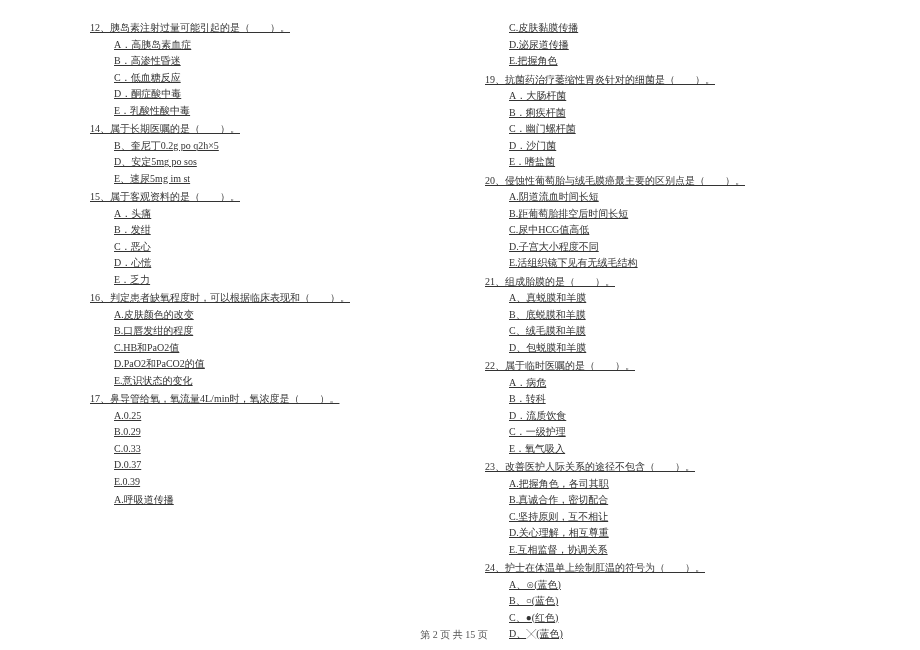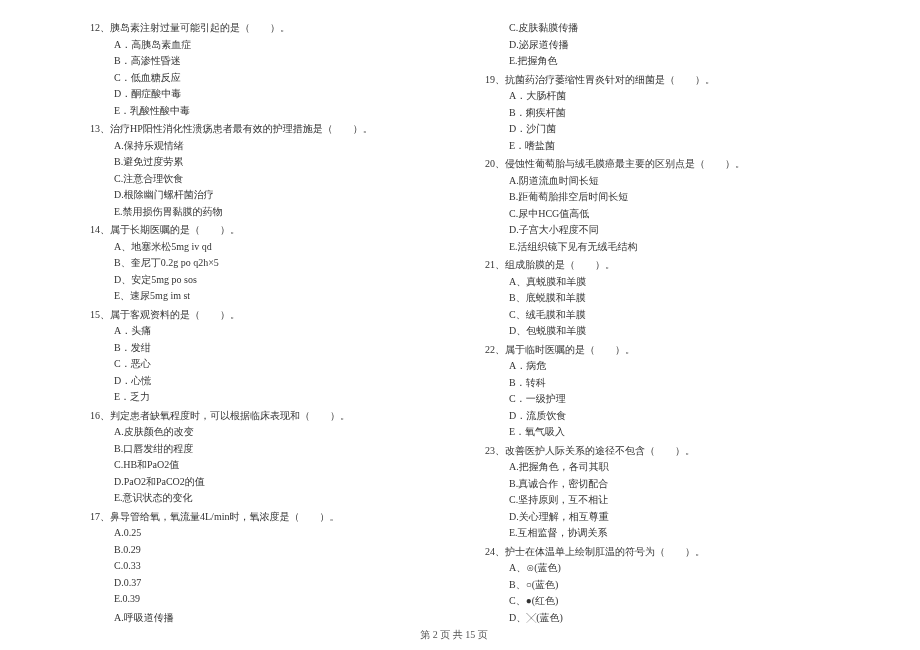--- a/index.html
+++ b/index.html
@@ -21,20 +21,21 @@
       display: flex;
       gap: 50px;
       padding: 0 90px;
     }
     .column {
       flex: 1;
       line-height: 1.65;
     }
     .question {
       margin-bottom: 2px;
+      text-decoration: underline;
     }
     .question-text {
       display: block;
     }
     .option {
       padding-left: 24px;
       display: block;
     }
     .footer {
       position: absolute;
@@ -53,30 +54,21 @@
   <div class="column">
     <div class="question">
       <span class="question-text">12、胰岛素注射过量可能引起的是（　　）。</span>
       <span class="option">A．高胰岛素血症</span>
       <span class="option">B．高渗性昏迷</span>
       <span class="option">C．低血糖反应</span>
       <span class="option">D．酮症酸中毒</span>
       <span class="option">E．乳酸性酸中毒</span>
     </div>
     <div class="question">
-      <span class="question-text">13、治疗HP阳性消化性溃疡患者最有效的护理措施是（　　）。</span>
-      <span class="option">A.保持乐观情绪</span>
-      <span class="option">B.避免过度劳累</span>
-      <span class="option">C.注意合理饮食</span>
-      <span class="option">D.根除幽门螺杆菌治疗</span>
-      <span class="option">E.禁用损伤胃黏膜的药物</span>
-    </div>
-    <div class="question">
       <span class="question-text">14、属于长期医嘱的是（　　）。</span>
-      <span class="option">A、地塞米松5mg iv qd</span>
       <span class="option">B、奎尼丁0.2g po q2h×5</span>
       <span class="option">D、安定5mg po sos</span>
       <span class="option">E、速尿5mg im st</span>
     </div>
     <div class="question">
       <span class="question-text">15、属于客观资料的是（　　）。</span>
       <span class="option">A．头痛</span>
       <span class="option">B．发绀</span>
       <span class="option">C．恶心</span>
       <span class="option">D．心慌</span>
@@ -107,20 +99,21 @@
   <div class="column">
     <div class="question">
       <span class="option">C.皮肤黏膜传播</span>
       <span class="option">D.泌尿道传播</span>
       <span class="option">E.把握角色</span>
     </div>
     <div class="question">
       <span class="question-text">19、抗菌药治疗萎缩性胃炎针对的细菌是（　　）。</span>
       <span class="option">A．大肠杆菌</span>
       <span class="option">B．痢疾杆菌</span>
+      <span class="option">C．幽门螺杆菌</span>
       <span class="option">D．沙门菌</span>
       <span class="option">E．嗜盐菌</span>
     </div>
     <div class="question">
       <span class="question-text">20、侵蚀性葡萄胎与绒毛膜癌最主要的区别点是（　　）。</span>
       <span class="option">A.阴道流血时间长短</span>
       <span class="option">B.距葡萄胎排空后时间长短</span>
       <span class="option">C.尿中HCG值高低</span>
       <span class="option">D.子宫大小程度不同</span>
       <span class="option">E.活组织镜下见有无绒毛结构</span>
@@ -129,22 +122,22 @@
       <span class="question-text">21、组成胎膜的是（　　）。</span>
       <span class="option">A、真蜕膜和羊膜</span>
       <span class="option">B、底蜕膜和羊膜</span>
       <span class="option">C、绒毛膜和羊膜</span>
       <span class="option">D、包蜕膜和羊膜</span>
     </div>
     <div class="question">
       <span class="question-text">22、属于临时医嘱的是（　　）。</span>
       <span class="option">A．病危</span>
       <span class="option">B．转科</span>
+      <span class="option">D．流质饮食</span>
       <span class="option">C．一级护理</span>
-      <span class="option">D．流质饮食</span>
       <span class="option">E．氧气吸入</span>
     </div>
     <div class="question">
       <span class="question-text">23、改善医护人际关系的途径不包含（　　）。</span>
       <span class="option">A.把握角色，各司其职</span>
       <span class="option">B.真诚合作，密切配合</span>
       <span class="option">C.坚持原则，互不相让</span>
       <span class="option">D.关心理解，相互尊重</span>
       <span class="option">E.互相监督，协调关系</span>
     </div>

